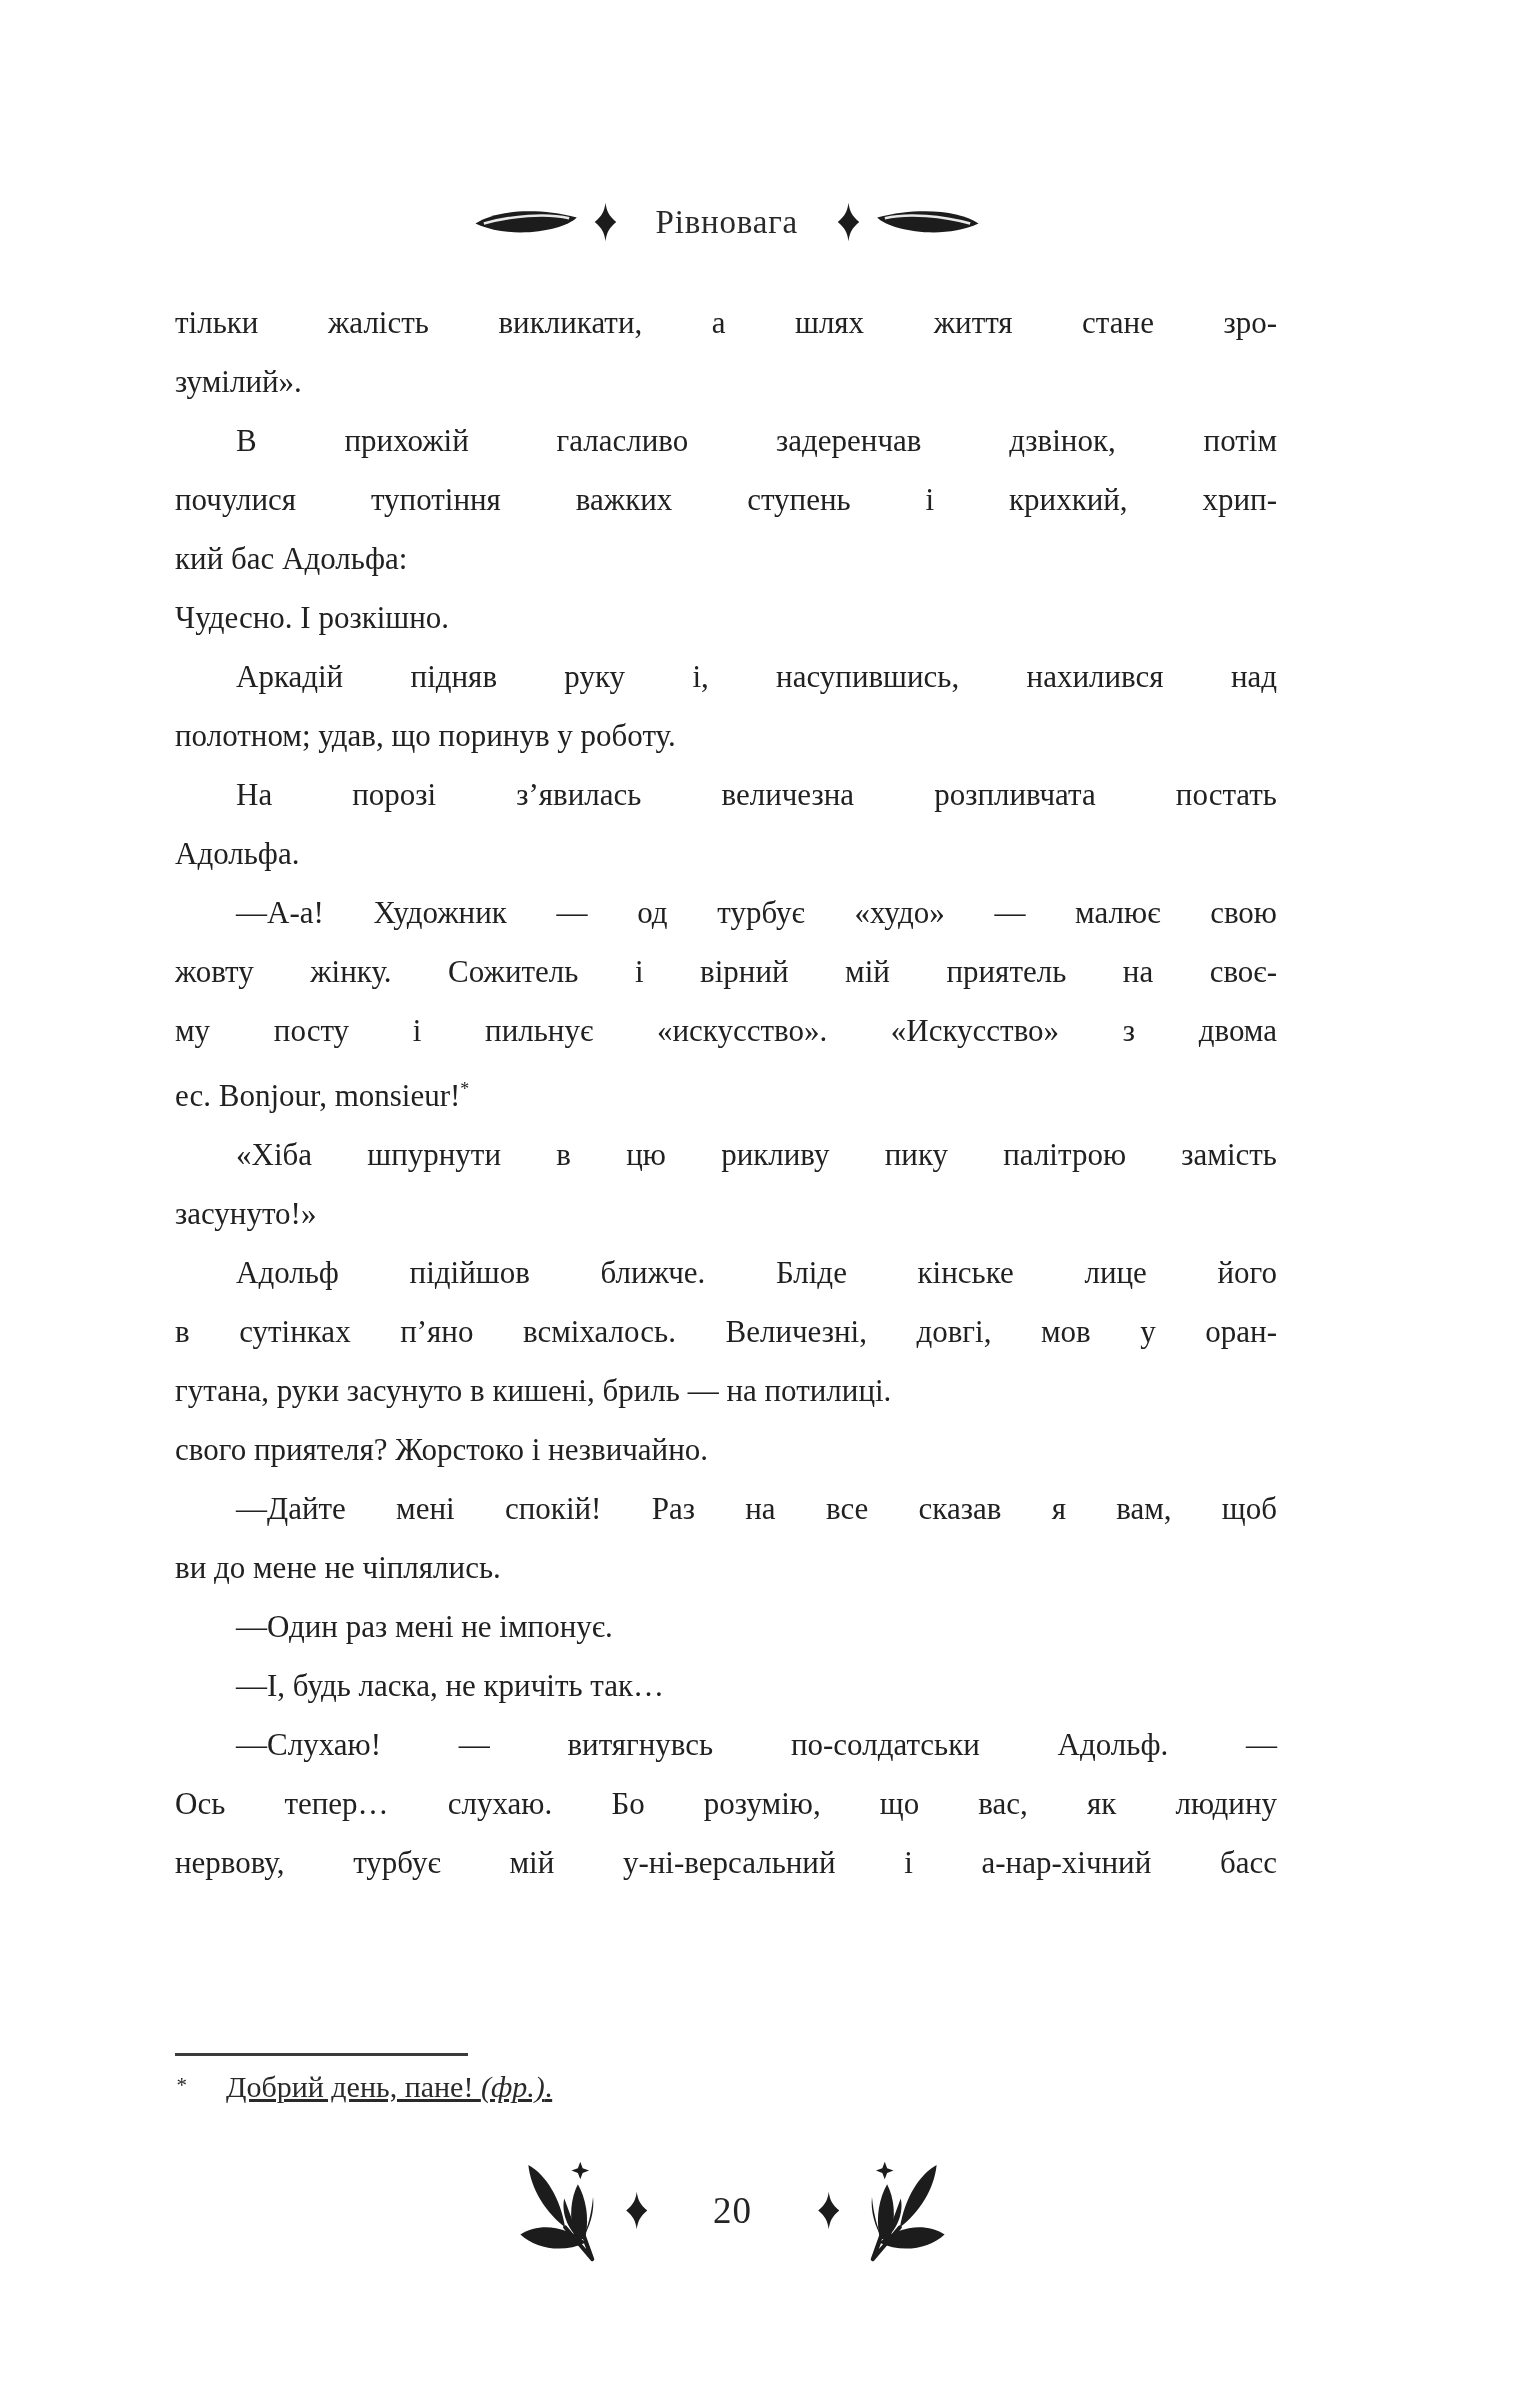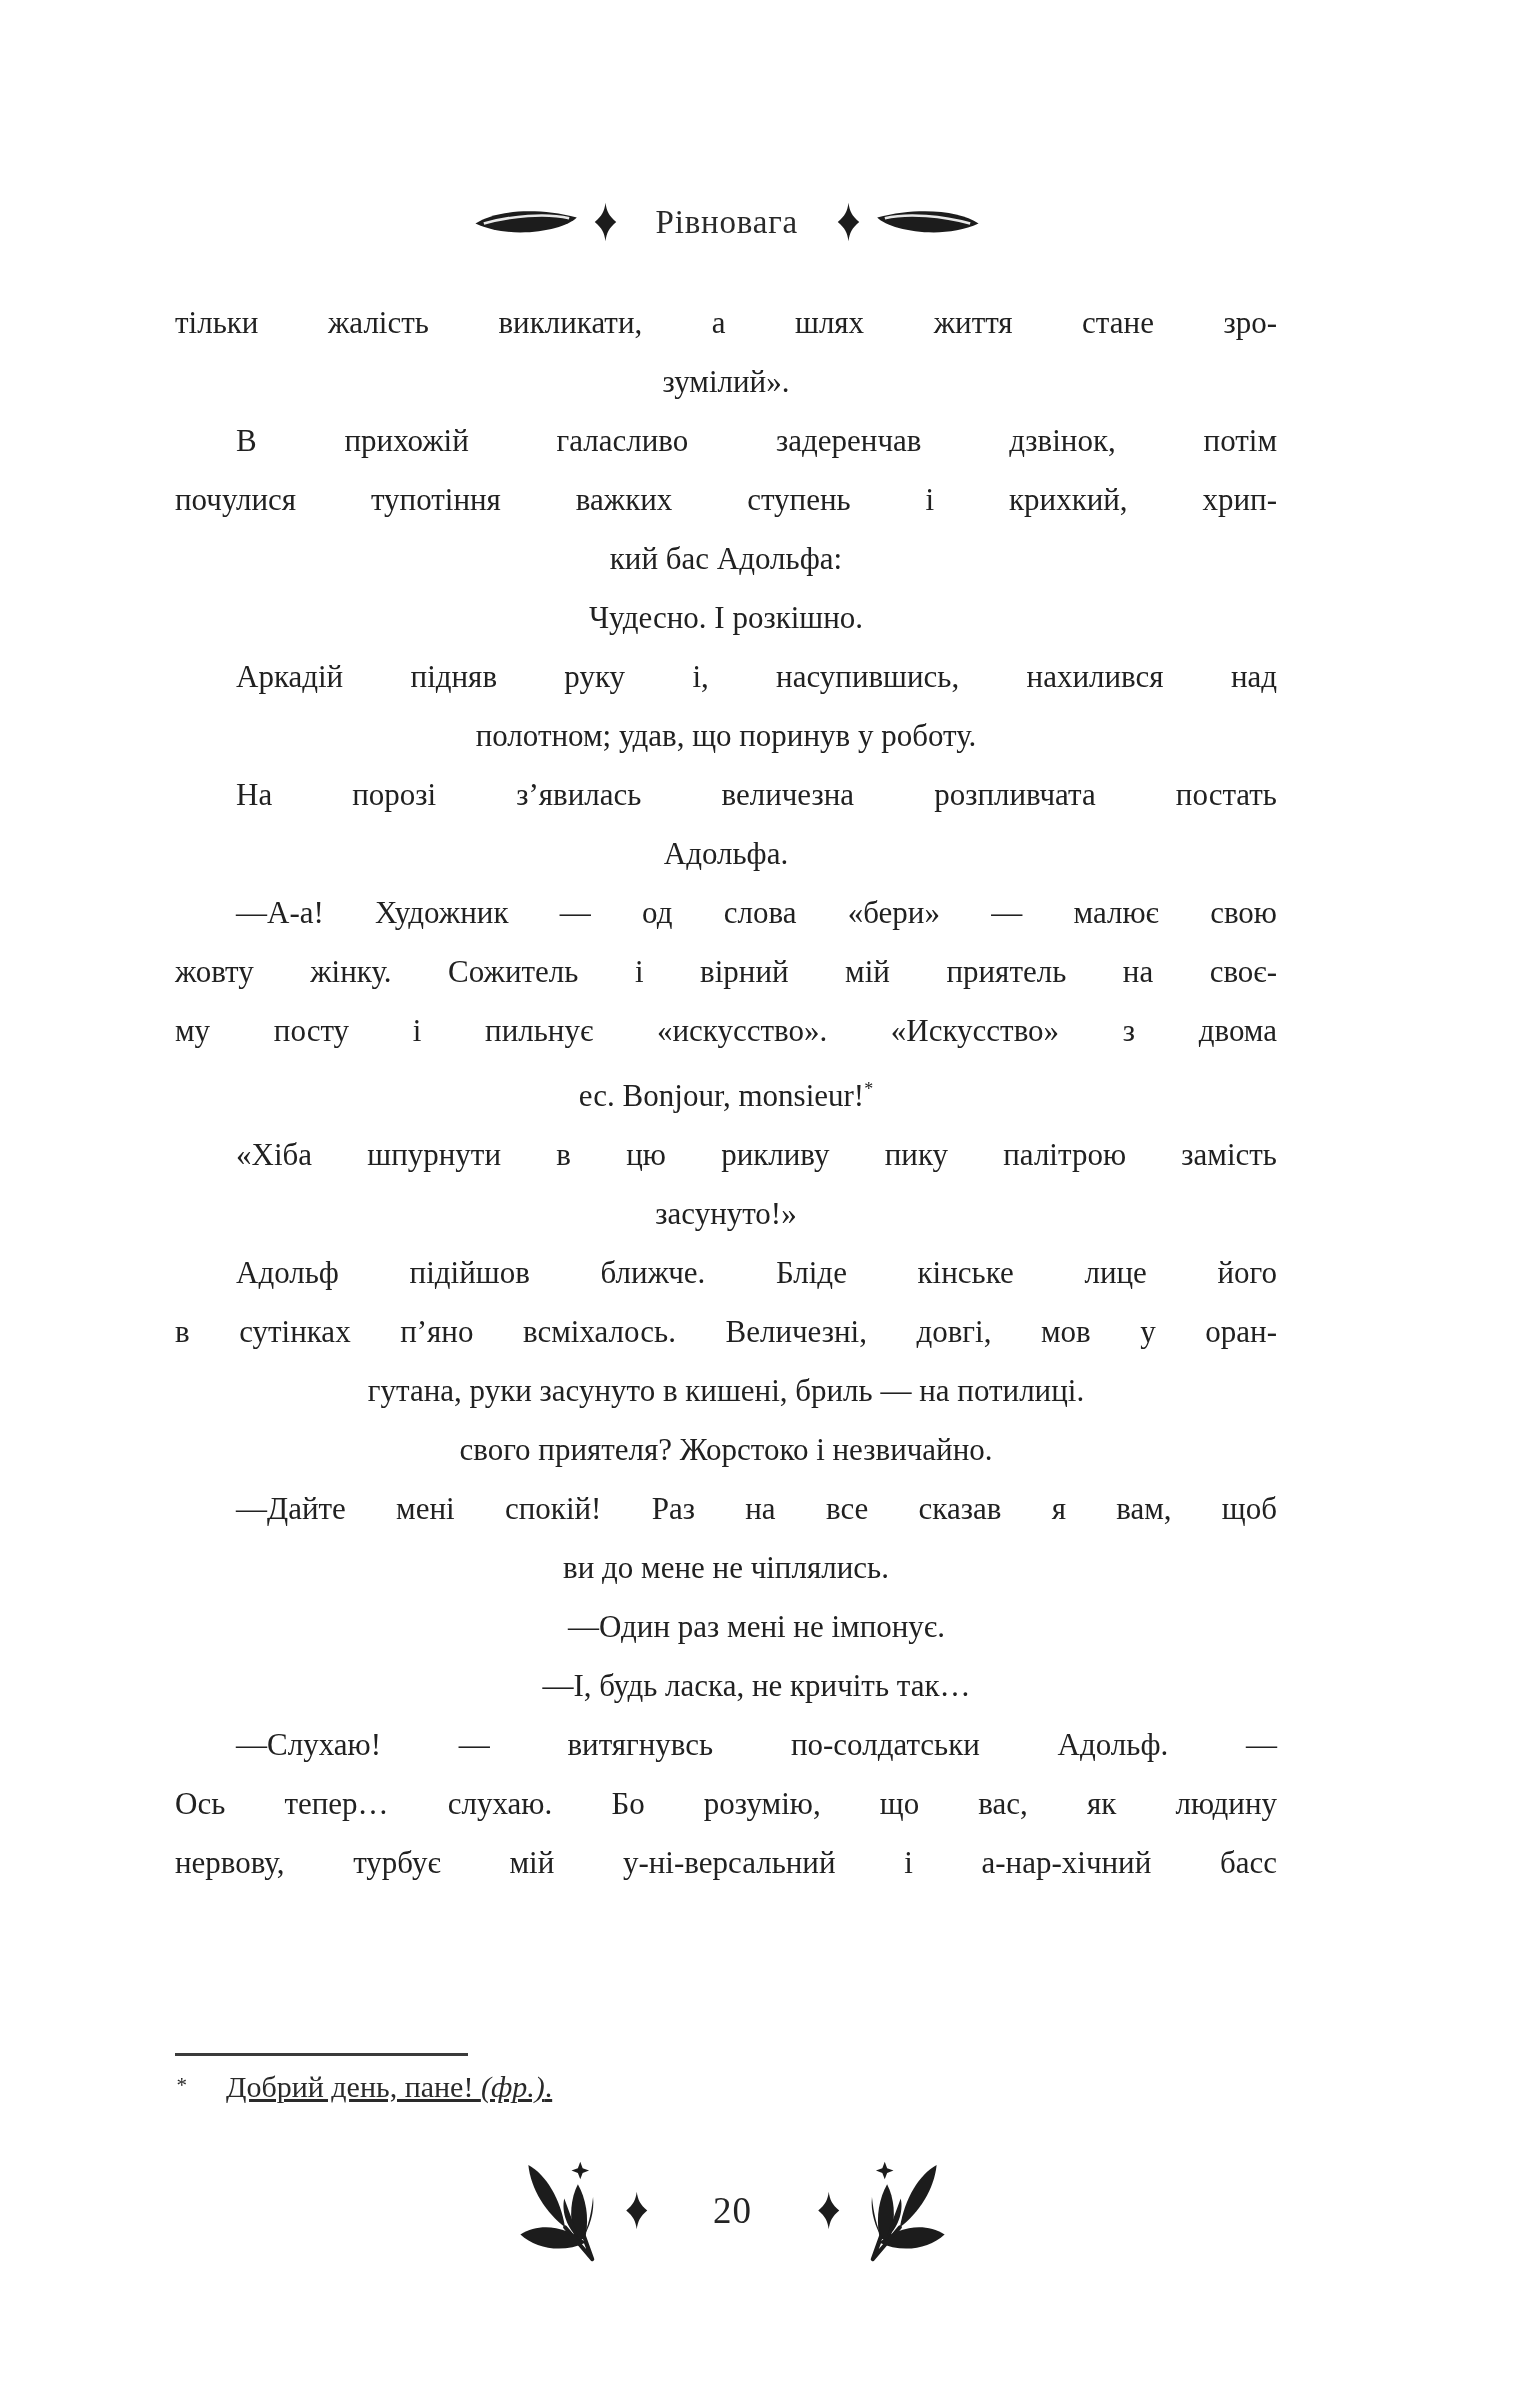--- a/index.html
+++ b/index.html
@@ -37,21 +37,21 @@
   
   .body-text {
     position: absolute;
     top: 293px;
     left: 175px;
     width: 1102px;
     font-size: 31px;
     line-height: 59px;
     color: #212121;
   }
-  .line { text-align: center; white-space: normal; }
+  .line { text-align: left; white-space: normal; }
   .j { text-align: justify; text-align-last: justify; }
   .ind { text-indent: 61px; }
   .fn-sup { font-size: 58%; vertical-align: 11px; }
 
   
   .footnote-rule {
     position: absolute;
     top: 2053px;
     left: 175px;
     width: 293px;
@@ -126,21 +126,21 @@
     <div class="line j">тільки жалість викликати, а шлях життя стане зро-</div>
     <div class="line">зумілий».</div>
     <div class="line ind j">В прихожій галасливо задеренчав дзвінок, потім</div>
     <div class="line j">почулися тупотіння важких ступень і крихкий, хрип-</div>
     <div class="line">кий бас Адольфа:</div>
     <div class="line">Чудесно. І розкішно.</div>
     <div class="line ind j">Аркадій підняв руку і, насупившись, нахилився над</div>
     <div class="line">полотном; удав, що поринув у роботу.</div>
     <div class="line ind j">На порозі з’явилась величезна розпливчата постать</div>
     <div class="line">Адольфа.</div>
-    <div class="line ind j">—А-а! Художник — од слова «бери» — малює свою</div>
+    <div class="line ind j">—А-а! Художник — од турбує «худо» — малює свою</div>
     <div class="line j">жовту жінку. Сожитель і вірний мій приятель на своє-</div>
     <div class="line j">му посту і пильнує «искусство». «Искусство» з двома</div>
     <div class="line"><span>ес. Bonjour, monsieur!</span><sup class="fn-sup">*</sup></div>
     <div class="line ind j">«Хіба шпурнути в цю рикливу пику палітрою замість</div>
     <div class="line">засунуто!»</div>
     <div class="line ind j">Адольф підійшов ближче. Бліде кінське лице його</div>
     <div class="line j">в сутінках п’яно всміхалось. Величезні, довгі, мов у оран-</div>
     <div class="line">гутана, руки засунуто в кишені, бриль — на потилиці.</div>
     <div class="line">свого приятеля? Жорстоко і незвичайно.</div>
     <div class="line ind j">—Дайте мені спокій! Раз на все сказав я вам, щоб</div>

